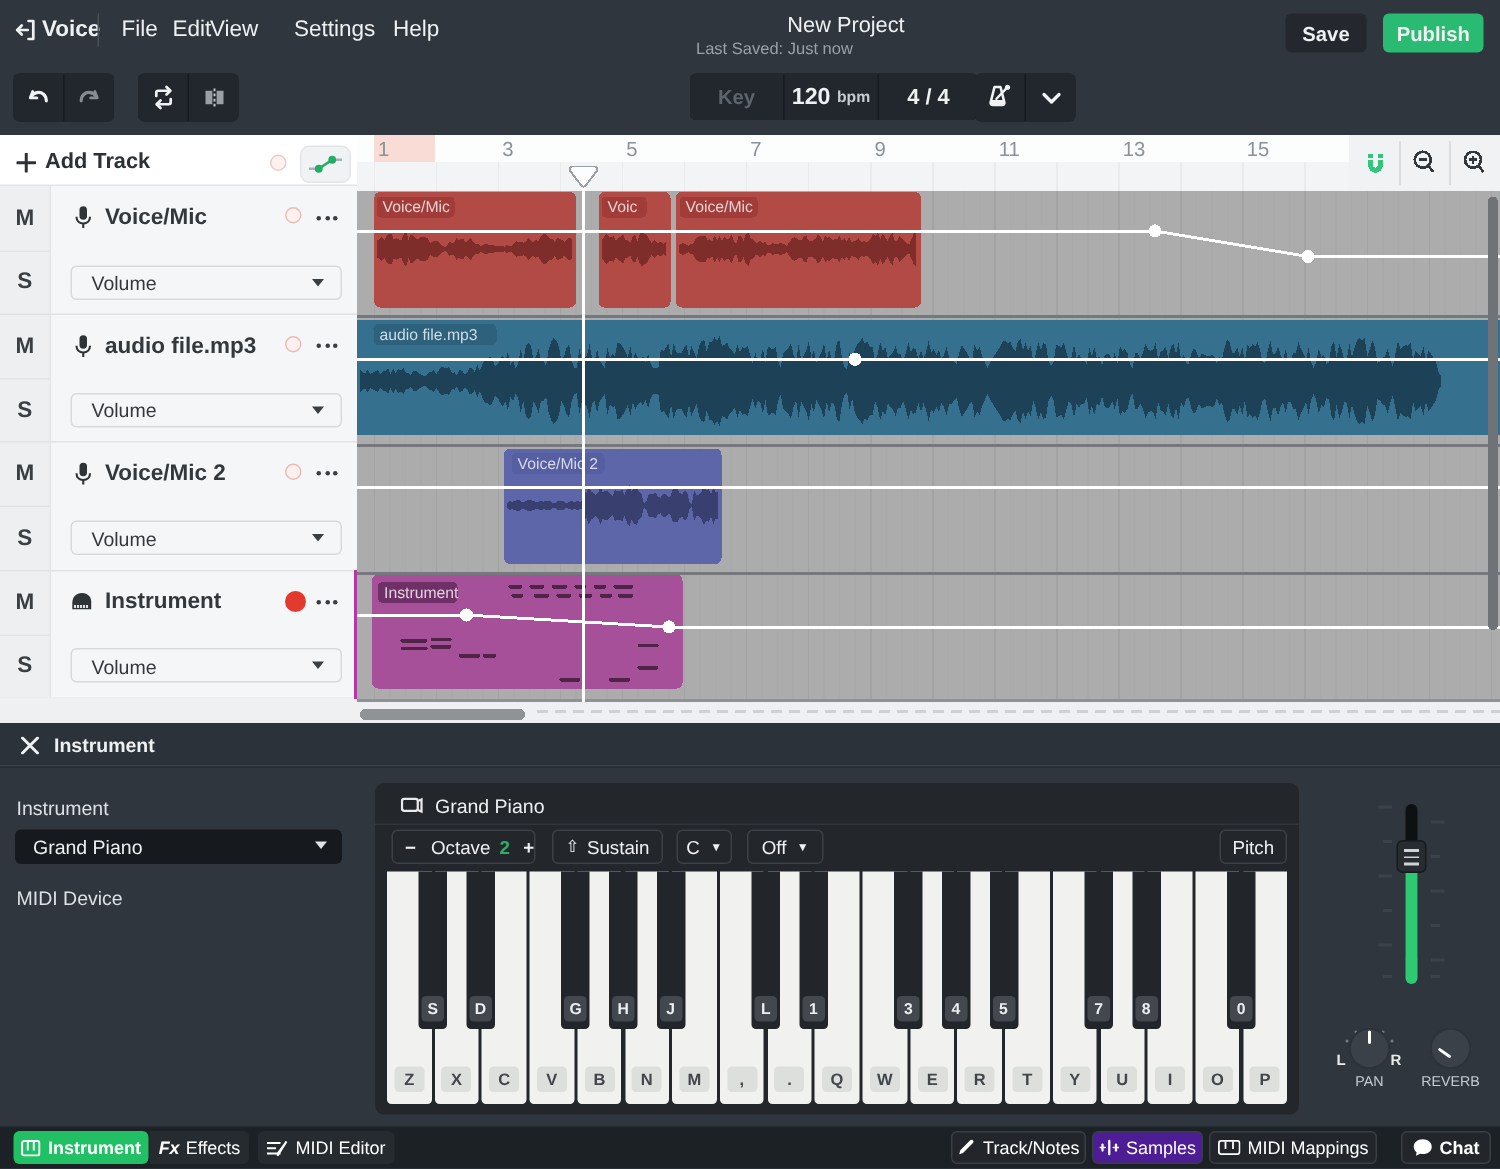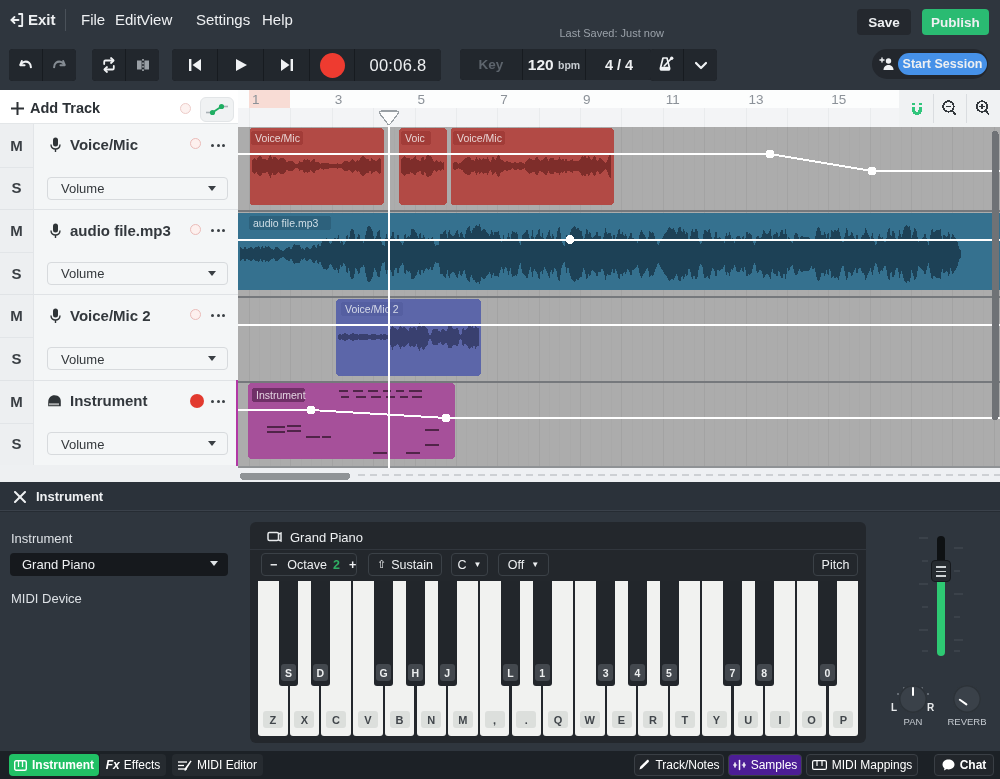--- a/index.html
+++ b/index.html
@@ -6,28 +6,29 @@
 .btn{background:#22272d;border-radius:4px;display:flex;align-items:center;justify-content:center}
 .white{color:#eef0f2}
 </style></head><body>
 
 <div class="abs" style="left:0;top:0;width:1000px;height:40px;background:#2f363e">
   <svg class="abs" style="left:9px;top:12px" width="16" height="16" viewBox="0 0 16 16" fill="none" stroke="#eef0f2" stroke-width="1.8" stroke-linecap="round" stroke-linejoin="round">
       <path d="M10 2 H13.2 V14 H10"></path>
       <path d="M9.5 8 H2.5"></path>
       <path d="M5.5 5 L2.5 8 L5.5 11"></path>
     </svg>
-  <div class="abs white" style="left:28px;top:11px;font-size:15px;font-weight:700">Exit</div>
+  <div class="abs white" style="left:28px;top:11px;font-size:15px;font-weight:700">Voice</div>
   <div class="abs" style="left:65px;top:9px;width:1px;height:22px;background:#4a5159"></div>
   <div class="abs white" style="left:81px;top:11px;font-size:15px;font-weight:500">File</div>
   <div class="abs white" style="left:115px;top:11px;font-size:15px;font-weight:500">Edit</div>
   <div class="abs white" style="left:140px;top:11px;font-size:15px;font-weight:500">View</div>
   <div class="abs white" style="left:196px;top:11px;font-size:15px;font-weight:500">Settings</div>
   <div class="abs white" style="left:262px;top:11px;font-size:15px;font-weight:500">Help</div>
-  <div class="abs" style="left:464px;top:27px;width:200px;text-align:right;font-size:11px;color:#9aa1a9">Last Saved: Just now</div>
+  <div class="abs white" style="left:464px;top:9px;width:200px;text-align:center;font-size:14.5px;font-weight:500">New Project</div>
+  <div class="abs" style="left:464px;top:27px;width:200px;text-align:left;font-size:11px;color:#9aa1a9">Last Saved: Just now</div>
   <div class="abs btn white" style="left:857px;top:9px;width:54px;height:26px;font-size:13.5px;font-weight:600;background:#24282e">Save</div>
   <div class="abs white" style="left:922px;top:9px;width:67px;height:26px;background:#2abb72;border-radius:4px;display:flex;align-items:center;justify-content:center;font-size:13.5px;font-weight:700">Publish</div>
 </div>
 
 <div class="abs" style="left:0;top:40px;width:1000px;height:50px;background:#2f363e">
   <div class="abs" style="left:9px;top:9px;width:67px;height:32px;background:#171b20;border-radius:4px;display:flex;gap:1px;overflow:hidden">
     <div class="btn" style="flex:1;border-radius:0">
         <svg width="19" height="18" viewBox="0 0 19 18">
           <path d="M5.8 5 L4.2 9.2 L8.6 9.3" fill="none" stroke="#f0f2f4" stroke-width="1.9" stroke-linecap="round" stroke-linejoin="round"></path>
           <path d="M4.8 8.4 C6.6 5.4 10.6 4.8 13 6.8 C14.3 7.9 14.9 9.3 14.9 11.2" fill="none" stroke="#f0f2f4" stroke-width="2.1" stroke-linecap="round"></path>
@@ -50,70 +51,39 @@
         </svg>
       </div>
     <div class="btn" style="flex:1;border-radius:0">
         <svg width="18" height="18" viewBox="0 0 18 18">
           <rect x="3" y="4.5" width="4.6" height="9" fill="#9aa0a6"></rect>
           <rect x="10.4" y="4.5" width="4.6" height="9" fill="#9aa0a6"></rect>
           <line x1="9" y1="3" x2="9" y2="15" stroke="#c6cbd0" stroke-width="1.3" stroke-dasharray="1.8,1.6"></line>
         </svg>
       </div>
   </div>
-  <div class="abs" style="left:172px;top:9px;width:269px;height:32px;background:#171b20;border-radius:4px;display:flex;gap:1px;overflow:hidden">
-    <div class="btn" style="width:45px;border-radius:0">
-        <svg width="16" height="14" viewBox="0 0 16 14">
-          <rect x="2" y="1" width="2.4" height="12" fill="#f0f2f4"></rect>
-          <path d="M14 1 L5.5 7 L14 13 Z" fill="#f0f2f4"></path>
-        </svg>
-      </div>
-    <div class="btn" style="width:45px;border-radius:0">
-        <svg width="14" height="14" viewBox="0 0 14 14">
-          <path d="M2 1 L13 7 L2 13 Z" fill="#f0f2f4"></path>
-        </svg>
-      </div>
-    <div class="btn" style="width:45px;border-radius:0">
-        <svg width="16" height="14" viewBox="0 0 16 14">
-          <rect x="11.6" y="1" width="2.4" height="12" fill="#f0f2f4"></rect>
-          <path d="M2 1 L10.5 7 L2 13 Z" fill="#f0f2f4"></path>
-        </svg>
-      </div>
-    <div class="btn" style="width:44px;border-radius:0">
-        <div style="width:25px;height:25px;border-radius:50%;background:#ee3b30"></div>
-      </div>
-    <div class="btn white" style="flex:1;border-radius:0;font-size:16.5px;font-weight:500;letter-spacing:.3px">00:06.8</div>
-  </div>
   <div class="abs" style="left:460px;top:9px;width:192px;height:31px;background:#171b20;border-radius:4px;display:flex;gap:1px;overflow:hidden">
     <div class="btn" style="width:62px;border-radius:0;font-size:13.5px;color:#5d646c;font-weight:600">Key</div>
     <div class="btn white" style="width:62px;border-radius:0;font-size:15.5px;font-weight:600">120&nbsp;<span style="font-size:10.5px;font-weight:600;color:#c7ccd1">bpm</span></div>
     <div class="btn white" style="flex:1;border-radius:0;font-size:14.5px;font-weight:600">4 / 4</div>
   </div>
   <div class="abs" style="left:650px;top:9px;width:67px;height:32px;background:#171b20;border-radius:4px;display:flex;gap:1px;overflow:hidden">
     <div class="btn" style="flex:1;border-radius:0">
         <svg width="19" height="18" viewBox="0 0 19 18">
           <path d="M6 2 L10 2 L12.6 12.3 Q12.8 14 11 14 L5 14 Q3.2 14 3.4 12.3 Z" fill="none" stroke="#f0f2f4" stroke-width="1.7" stroke-linejoin="round"></path>
           <path d="M7.2 10 L14.2 2.6" stroke="#f0f2f4" stroke-width="1.6" stroke-linecap="round"></path>
           <circle cx="14.7" cy="2.2" r="1.7" fill="#f0f2f4"></circle>
           <path d="M3.6 10.7 L12.2 10.7 L12.6 12.5 Q12.8 14 11 14 L5 14 Q3.2 14 3.4 12.5 Z" fill="#f0f2f4"></path>
         </svg>
       </div>
     <div class="btn" style="flex:1;border-radius:0">
         <svg width="14" height="9" viewBox="0 0 14 9" fill="none" stroke="#f0f2f4" stroke-width="2.2" stroke-linecap="round" stroke-linejoin="round">
           <path d="M2 2 L7 7 L12 2"></path>
         </svg>
       </div>
-  </div>
-  <div class="abs" style="left:872px;top:9px;width:116px;height:30px;background:#23272d;border-radius:15px">
-    <svg class="abs" style="left:7px;top:7px" width="17" height="16" viewBox="0 0 17 16">
-        <circle cx="9.5" cy="5" r="2.7" fill="#eef0f2"></circle>
-        <path d="M4.5 14 C4.5 10.5 7 9 9.5 9 C12 9 14.5 10.5 14.5 14 Z" fill="#eef0f2"></path>
-        <path d="M3 2 L3 6 M1 4 L5 4" stroke="#eef0f2" stroke-width="1.4" stroke-linecap="round"></path>
-      </svg>
-    <div class="abs white" style="left:26px;top:4px;width:89px;height:22px;background:#4691e8;border-radius:11px;display:flex;align-items:center;justify-content:center;font-size:12.5px;font-weight:700">Start Session</div>
   </div>
 </div>
 
 <div class="abs" style="left:0;top:90px;width:238px;height:392px;background:#f4f6f7">
   <div class="abs" style="left:0;top:0;width:238px;height:34px;background:#ffffff;border-bottom:1px solid #e3e6e8"></div>
   <svg class="abs" style="left:11px;top:12px" width="13" height="13" viewBox="0 0 13 13" stroke="#2e3236" stroke-width="2" stroke-linecap="round">
       <line x1="6.5" y1="0.5" x2="6.5" y2="12.5"></line>
       <line x1="0.5" y1="6.5" x2="12.5" y2="6.5"></line>
     </svg>
   <div class="abs" style="left:30px;top:10px;font-size:14.5px;font-weight:600;color:#2c3136">Add Track</div>

